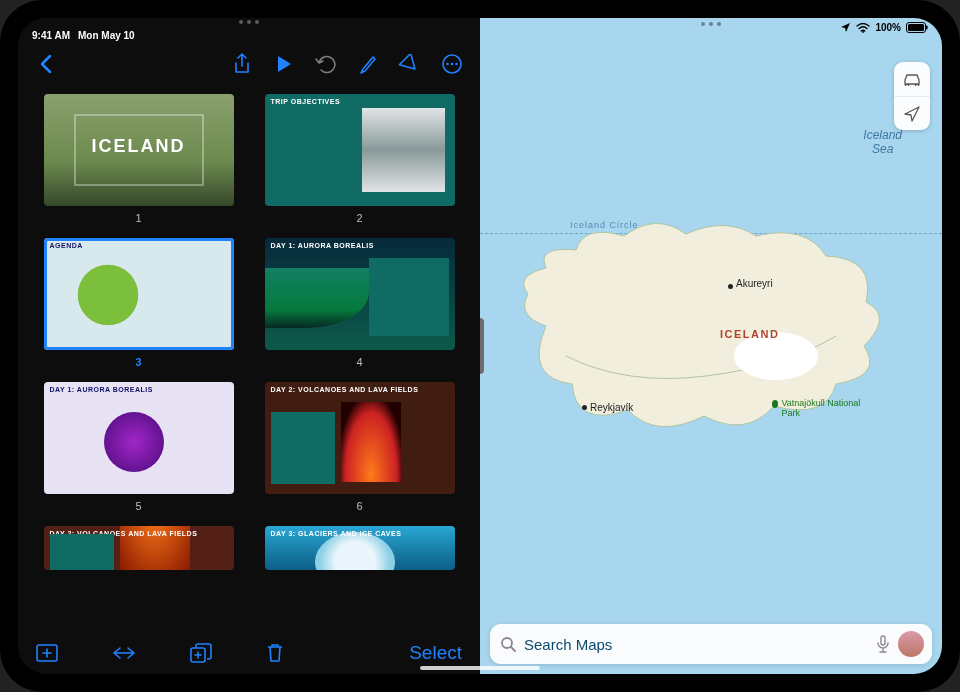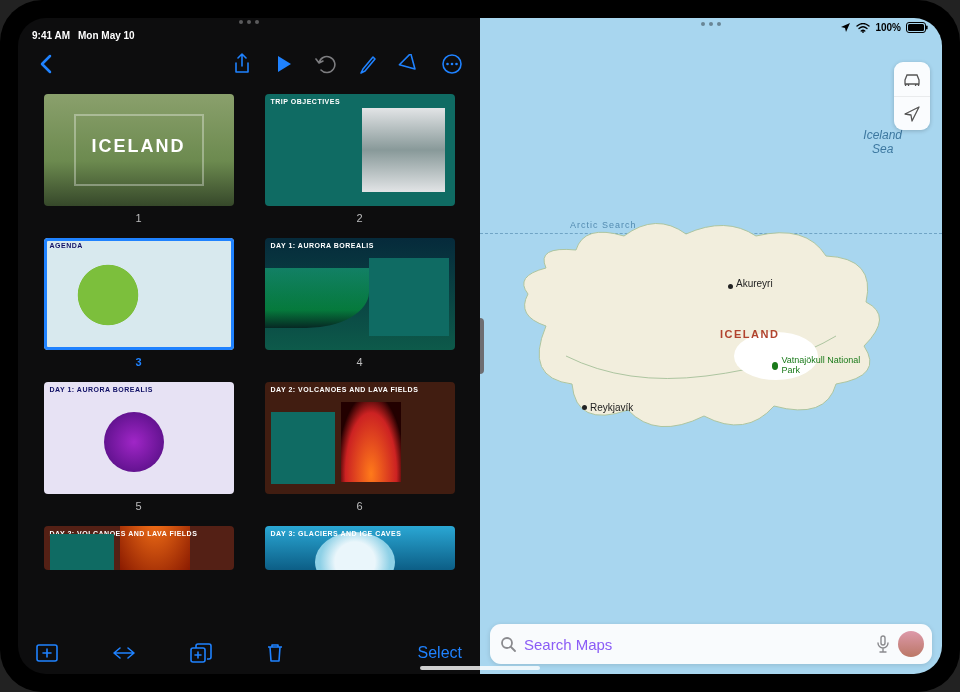--- a/index.html
+++ b/index.html
@@ -49,45 +49,45 @@
   .t7 .pan{position:absolute;left:6px;top:8px;width:34%;height:40px;background:#0f6b63;}
   .t8 { background:linear-gradient(#2aa7d4,#0c5e86);}
   .t8::before{content:"";position:absolute;left:50px;top:6px;width:80px;height:60px;background:radial-gradient(circle,#eaf6fb 40%,#8dd0e6 70%);border-radius:50%;}
 
   .t2 .hdr,.t3 .hdr,.t4 .hdr,.t5 .hdr,.t6 .hdr,.t7 .hdr,.t8 .hdr{position:absolute;top:4px;left:6px;color:#fff;font-size:7px;font-weight:700;letter-spacing:.5px;}
   .t3 .hdr,.t5 .hdr{color:#116;}
 
   .toolbar-bottom { height:42px; display:flex; align-items:center; justify-content:space-between; padding:0 18px;}
   .tb-bottom-group { display:flex; gap:54px; }
   .tb-bottom-btn { color:#1f82ff; display:flex; align-items:center; }
-  .select-btn { color:#1f82ff; font-size:16px; }
+  .select-btn { color:#1f82ff; font-size:19px; }
 
   
   .right-app { width:50%; height:100%; position:relative; background:#a8d6ef; overflow:hidden; }
   .status-bar-right { position:absolute; top:4px; right:14px; display:flex; align-items:center; gap:5px; color:#000; font-size:10px; font-weight:600; z-index:5;text-align:center;}
   .pip-row-r { position:absolute; top:4px; left:50%; transform:translateX(-50%); display:flex; gap:4px; z-index:5;}
   .pip-row-r .pip{background:#00000060;}
   .handle { position:absolute; left:-4px; top:50%; width:8px; height:56px; background:#6e6e72; border-radius:4px; transform:translateY(-50%); z-index:6;}
   .map-area { position:absolute; inset:0; }
   .sea-label { position:absolute; color:#3d78a0; font-style:italic; font-size:12px; text-align:center; }
   .iceland-svg { position:absolute; left:26px; top:188px; width:388px; height:238px; }
   .country-label { position:absolute; color:#b1432e; font-size:11px; font-weight:700; letter-spacing:1.5px; }
   .city { position:absolute; font-size:10px; color:#222; display:flex; align-items:center; gap:3px;}
   .city::before{content:"";width:5px;height:5px;border-radius:50%;background:#222;}
-  .park { position:absolute; font-size:9px; color:#1a7a1a; display:flex; align-items:center; gap:3px; max-width:90px; line-height:1.1;}
+  .park { position:absolute; font-size:9px; color:#1a7a1a; display:flex; align-items:flex-start; gap:3px; max-width:90px; line-height:1.1;margin-top:43px;}
   .park::before{content:"";width:8px;height:8px;border-radius:50%;background:#1a7a1a;margin-top:1px;}
   .arctic { position:absolute; font-size:9px; color:#3d78a0cc; letter-spacing:1px;}
   .arctic-line { position:absolute; left:0; right:0; top:215px; border-top:1px dashed #3d78a088; }
 
   .map-controls { position:absolute; top:44px; right:12px; width:36px; background:#fefefef2; border-radius:9px; box-shadow:0 1px 4px #0003; overflow:hidden; z-index:5;}
   .map-ctrl { height:34px; display:flex; align-items:center; justify-content:center; color:#555; }
   .map-ctrl + .map-ctrl { border-top:1px solid #0001; }
 
   .search-bar { position:absolute; left:10px; right:10px; bottom:10px; height:40px; background:#fdfdfdf2; border-radius:11px; box-shadow:0 1px 5px #0002; display:flex; align-items:center; padding:0 8px 0 10px; gap:8px; z-index:5;}
-  .search-ph { flex:1; color:#8b5cf6; font-size:15px; }
+  .search-ph { flex:1; color:#0c4a6e; font-size:15px; }
   .avatar { width:26px; height:26px; border-radius:50%; background:linear-gradient(#d9a, #b76); }
   .home-ind { position:absolute; bottom:4px; left:50%; transform:translateX(-50%); width:120px; height:4px; background:#ffffffcc; border-radius:3px; z-index:10;}
 
   svg { display:block; }
 </style>
 </head>
 <body>
 
 <div class="device">
 <div class="screen">
@@ -268,21 +268,21 @@
     <div class="map-area">
       <div class="arctic-line"></div>
 
       <svg class="iceland-svg" viewBox="0 0 388 238">
         <path d="M40 120 Q10 110 22 88 Q8 70 40 62 Q30 40 70 44 Q78 18 118 30 Q150 6 180 28 Q220 10 250 30 Q300 18 320 50 Q370 52 360 96 Q388 110 358 140 Q378 170 330 178 Q320 214 268 200 Q240 232 198 210 Q150 234 122 204 Q70 222 66 178 Q18 172 40 120 Z" fill="#f2eedd" stroke="#adc5a0" stroke-width="1"></path>
         <path d="M60 150 Q120 180 200 170 Q280 160 330 130" stroke="#adc5a0" stroke-width="1" fill="none"></path>
         <ellipse cx="270" cy="150" rx="42" ry="24" fill="#fff"></ellipse>
       </svg>
       <div class="sea-label" style="top:110px; right:40px; white-space:pre;">Iceland
 Sea</div>
-      <div class="arctic" style="top:202px; left:90px;">Arctic Search</div>
+      <div class="arctic" style="top:202px; left:90px;">Iceland Circle</div>
       <div class="country-label" style="top:310px; left:240px;">ICELAND</div>
       <div class="city" style="top:384px; left:102px;">
             <span>Reykjavík</span>
           </div>
       <div class="city" style="top:260px; left:248px;align-items:flex-end;">
             <span>Akureyri</span>
           </div>
       <div class="park" style="top:338px; left:292px;">
             <span>Vatnajökull National Park</span>
           </div>

